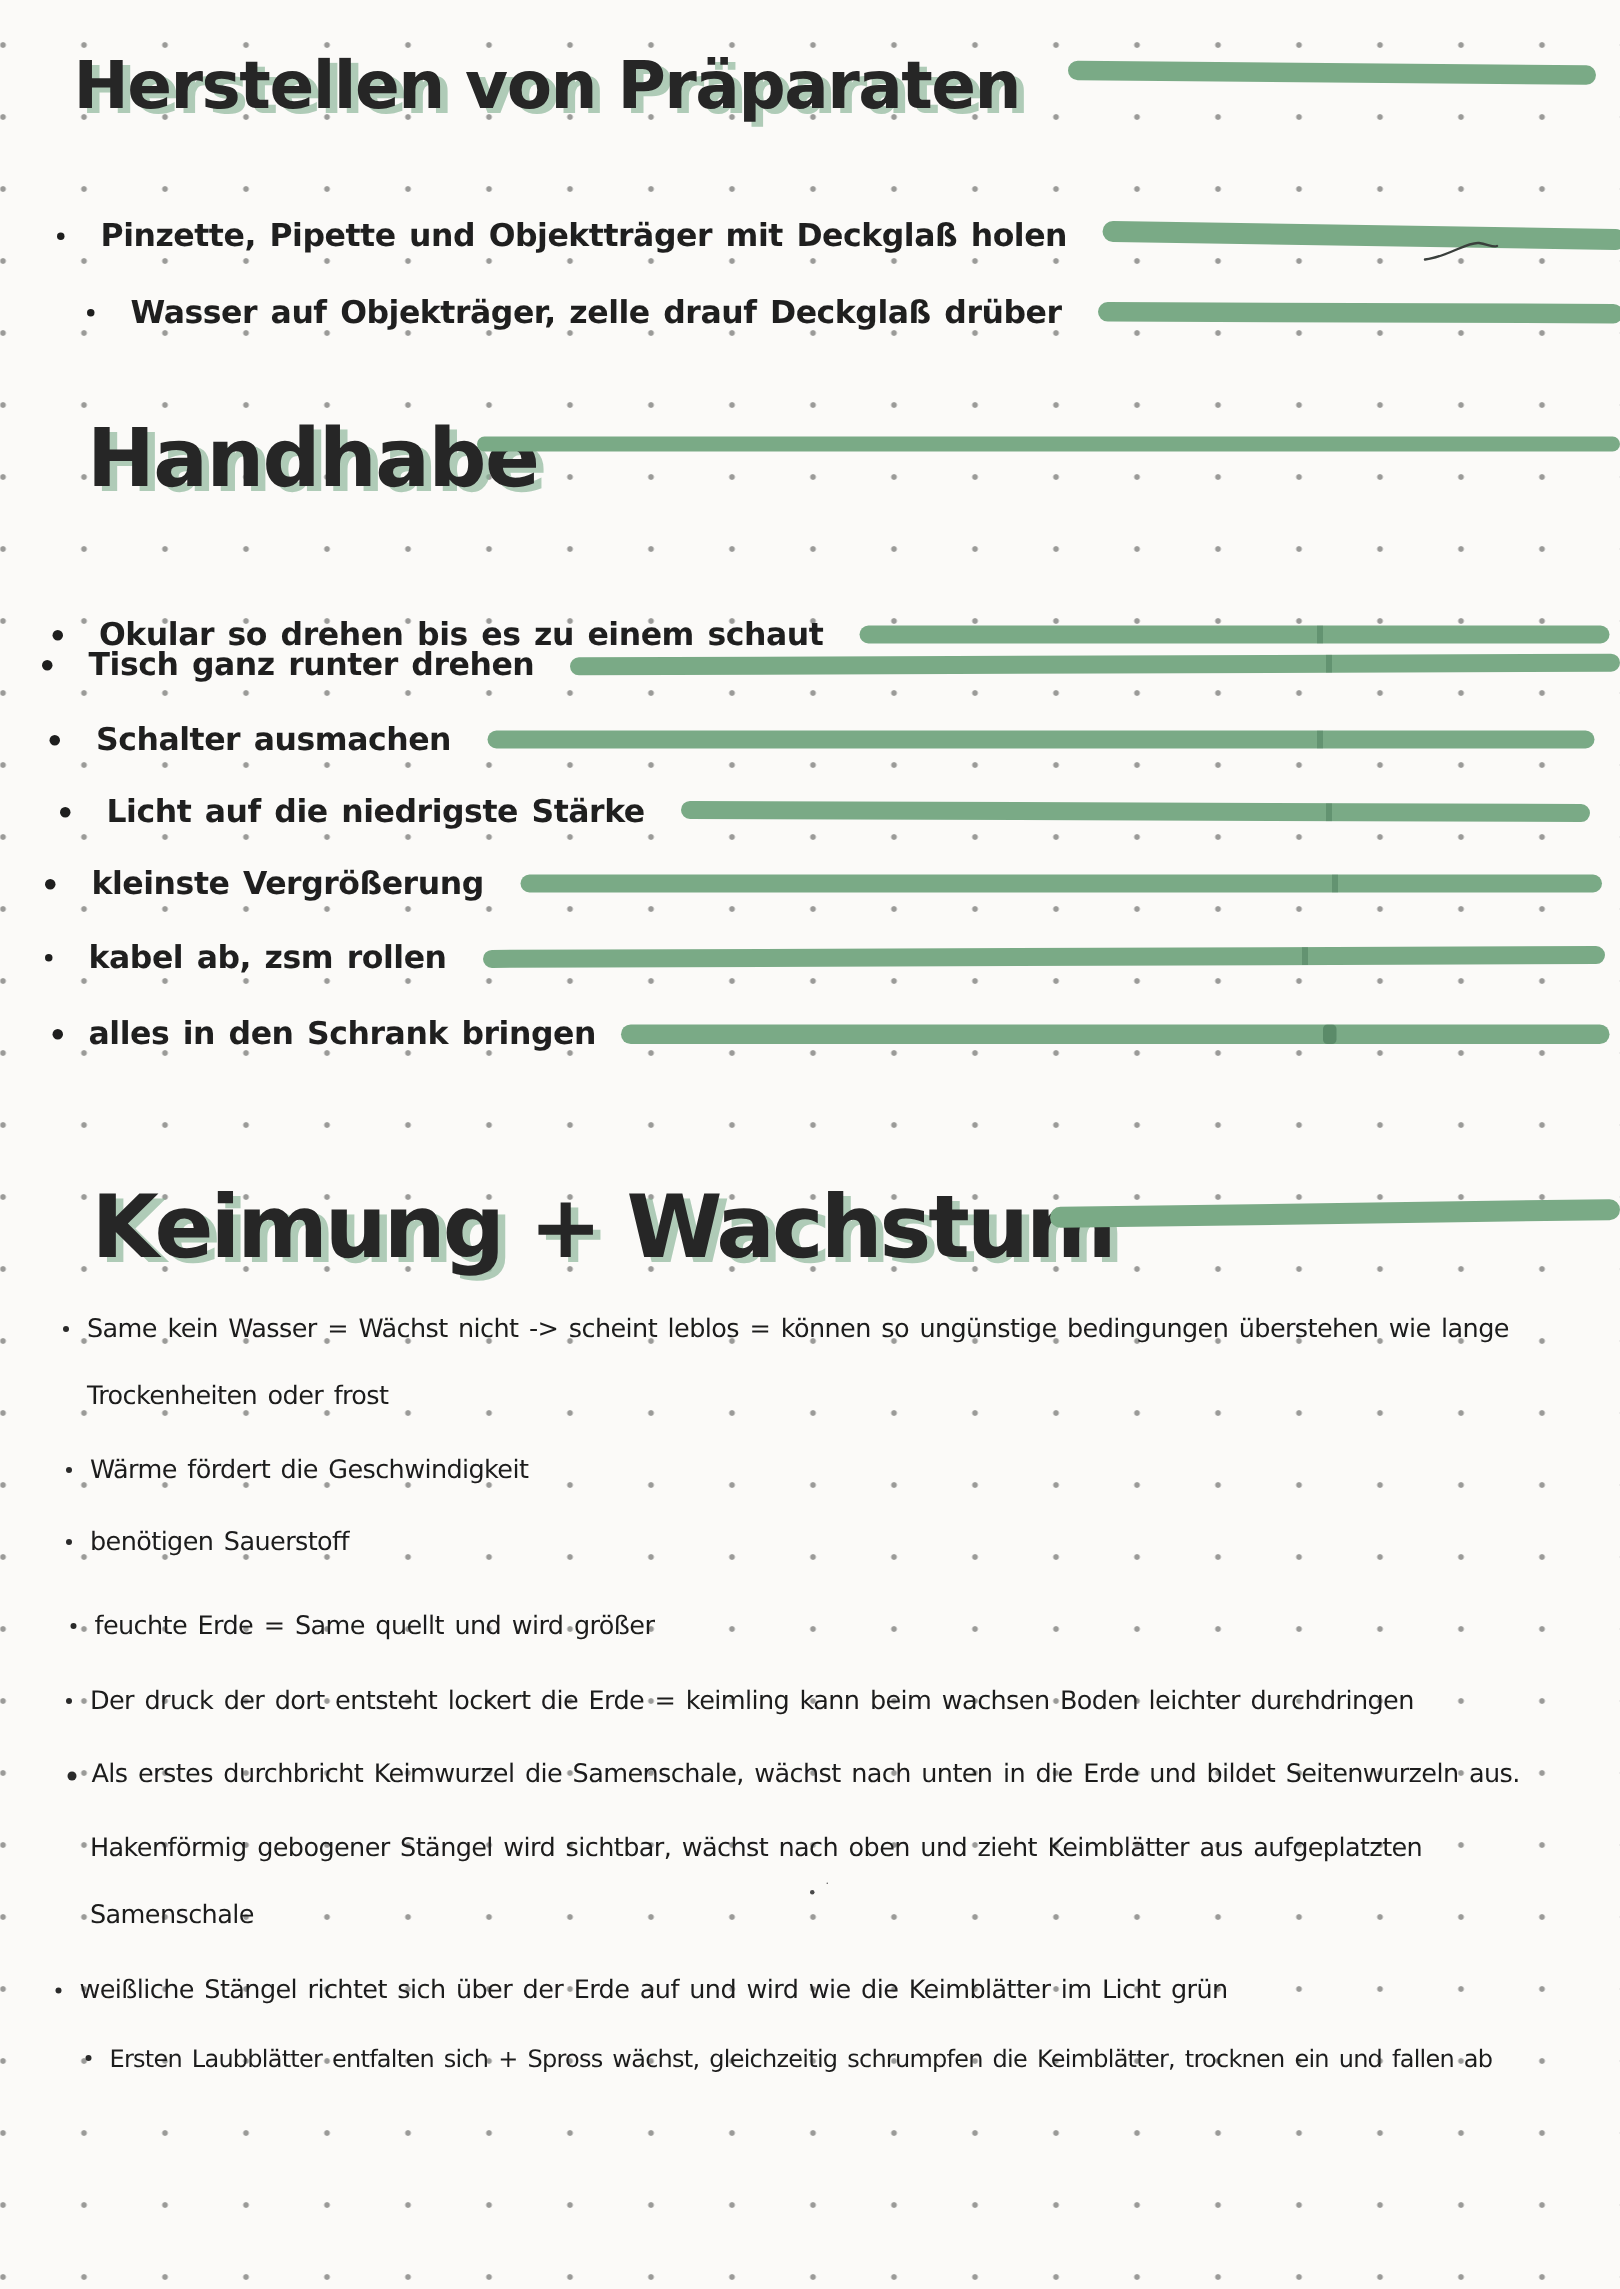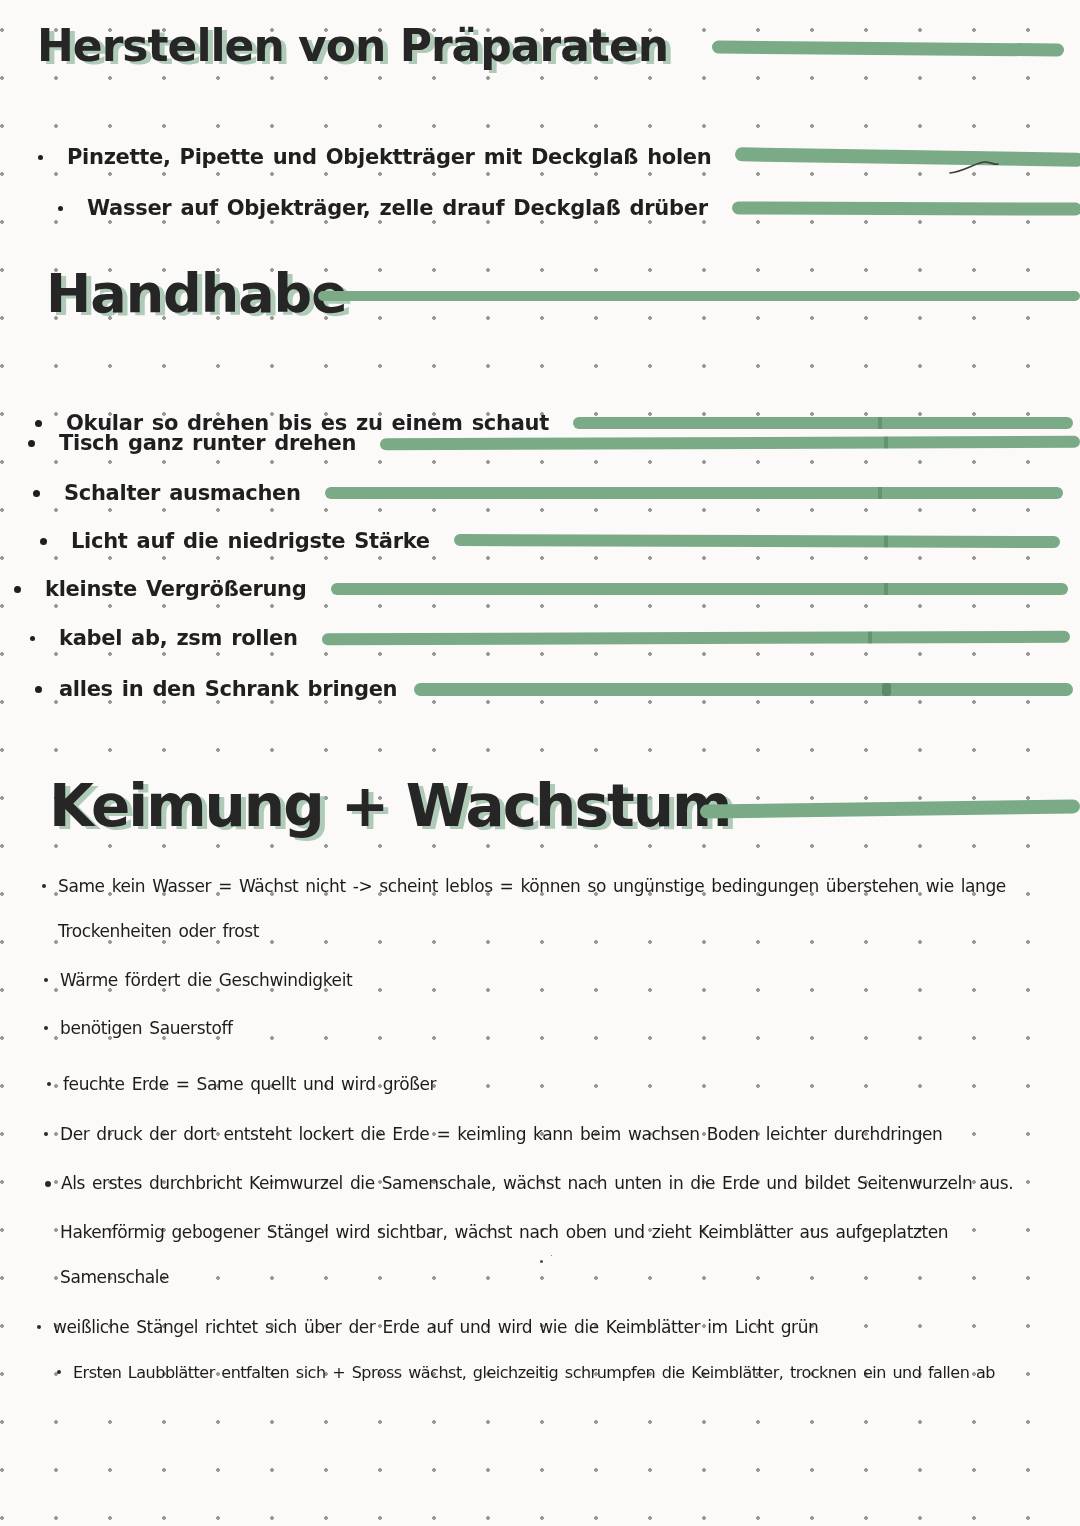--- a/index.html
+++ b/index.html
@@ -6,21 +6,21 @@
   .page {
     position:relative; width:1080px; height:1526px; overflow:hidden;
     background-color:#fbfaf8;
     background-image: radial-gradient(circle, #9a9a98 1.6px, rgba(0,0,0,0) 2.2px);
     background-size: 54px 48px;
     background-position: -25px 6px;
     font-family:"DejaVu Sans", sans-serif;
     color:#222;
   }
   .h1 {
-    position:absolute; margin:4px; font-weight:bold; color:#262626;
+    position:absolute; margin:16px; font-weight:bold; color:#262626;
     white-space:nowrap; letter-spacing:-1px;
     text-shadow: 5px 3px 0 rgba(134,178,148,0.65);
   }
   .t-herstellen { left:33px; top:16px;  font-size:44px; }
   .t-handhabe   { left:42px; top:258px; font-size:54px; }
   .t-keimung    { left:45px; top:768px; font-size:58px; letter-spacing:-2px; }
 
   .mline { background:#7aaa86; border-radius:7px; }
   .mline.abs { position:absolute; }
   .seam { position:absolute; top:0; bottom:0; width:4px; background:rgba(20,70,40,0.22); }
@@ -106,21 +106,21 @@
   </div>
 
   <div class="row s2" style="left:33px; top:478px; right:17px;">
     <span class="bdot"></span>
     <span class="txt">Schalter ausmachen</span>
     <span class="fill mline">
         <span class="seam" style="left:75%;"></span>
       </span>
   </div>
 
-  <div class="row s2" style="left:14px; top:574px; right:12px;">
+  <div class="row s2" style="left:30px; top:574px; right:12px;">
     <span class="bdot"></span>
     <span class="txt">kleinste Vergrößerung</span>
     <span class="fill mline">
         <span class="seam" style="left:75%;"></span>
       </span>
   </div>
 
   <div class="row s2" style="left:30px; top:623px; right:10px;">
     <span class="bdot sm"></span>
     <span class="txt">kabel ab, zsm rollen</span>

